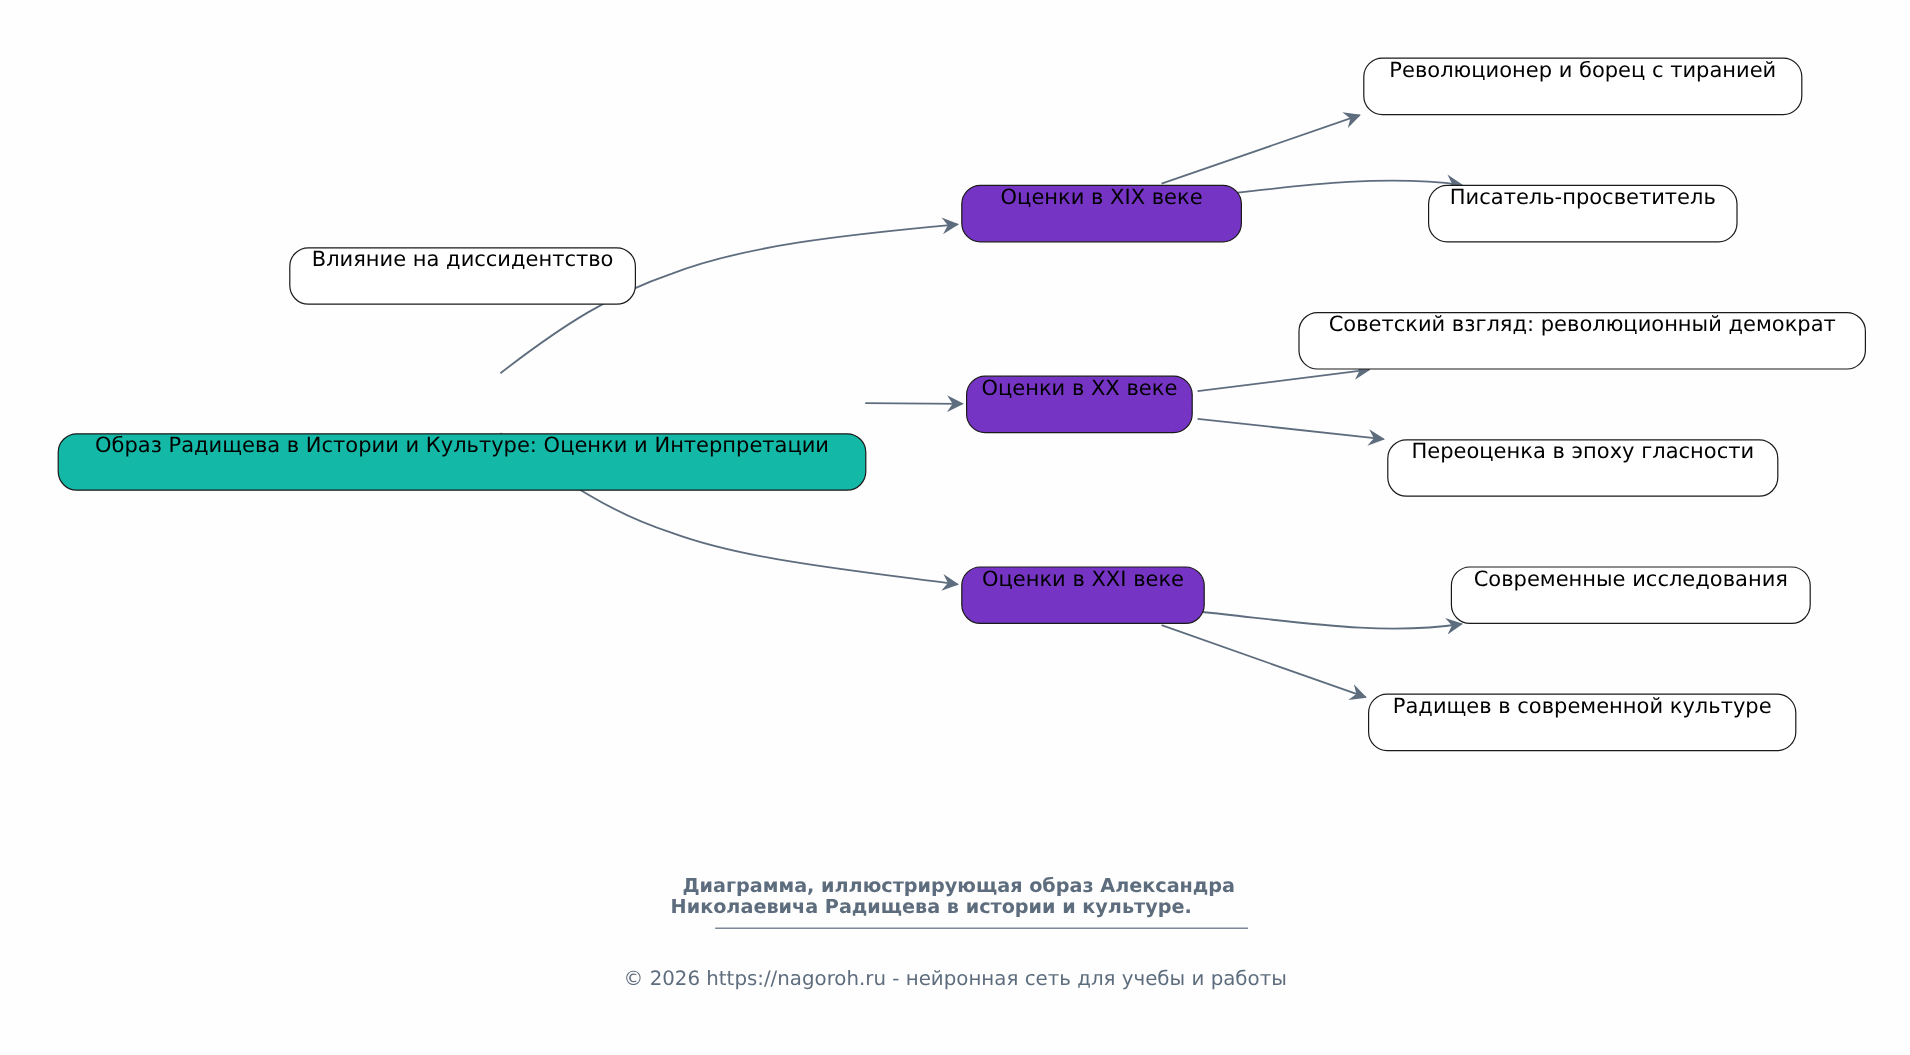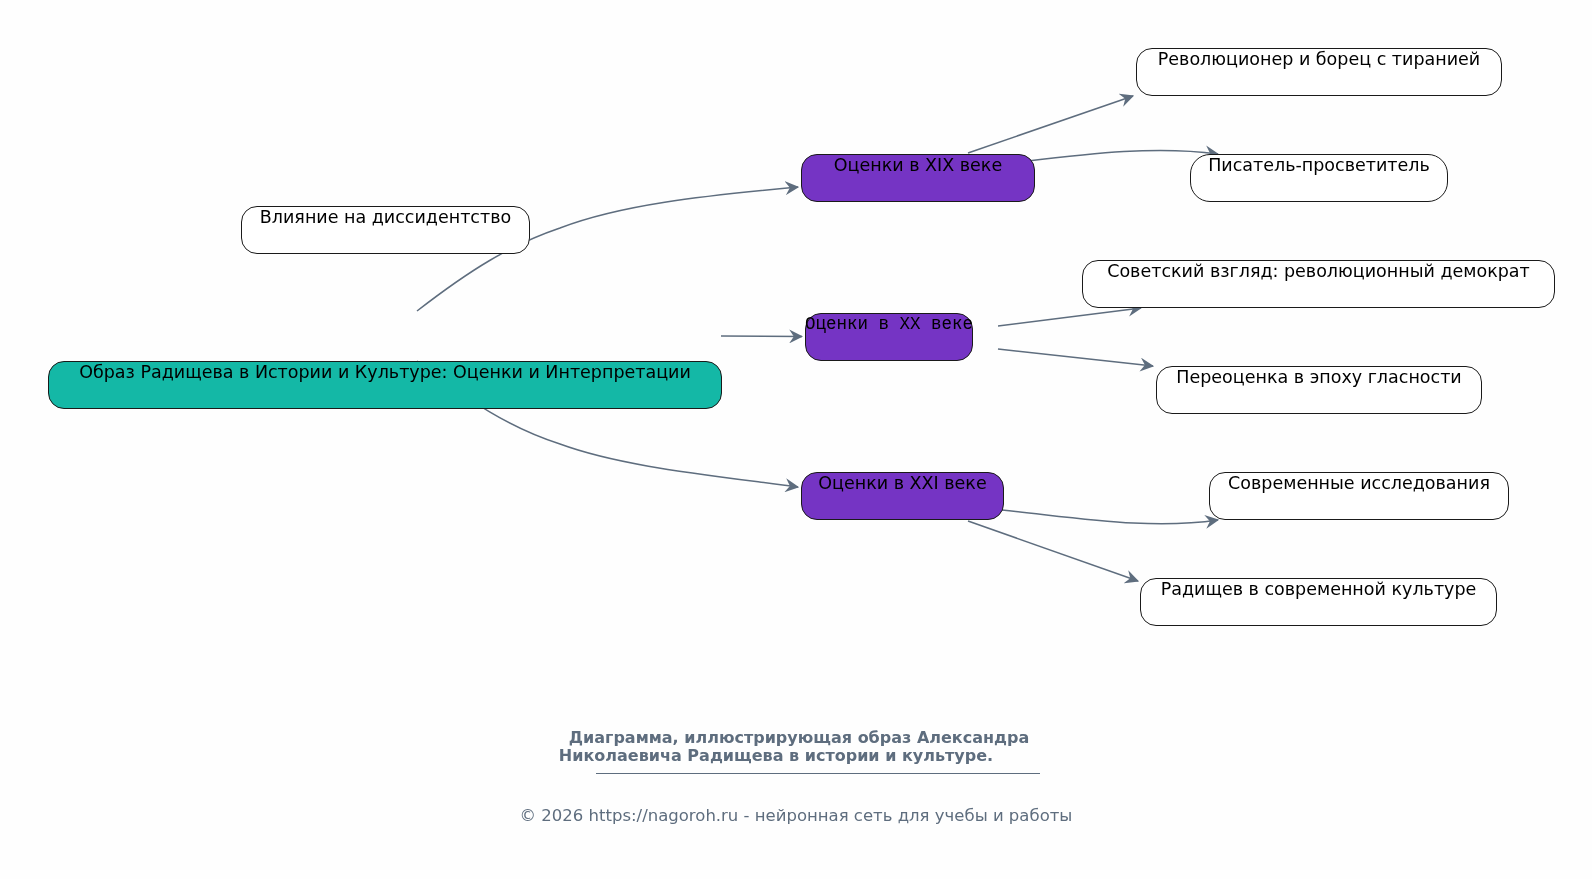--- a/index.html
+++ b/index.html
@@ -53,33 +53,33 @@
 </div>
 
 <div class="node leaf" style="left:241px; top:206px; width:289px;">
   <span>Влияние на диссидентство</span>
 </div>
 
 <div class="node cat" style="left:801px; top:154px; width:234px;">
   <span>Оценки в XIX веке</span>
 </div>
 
-<div class="node cat" style="left:805px; top:313px; width:168px;font-family:Liberation Mono, monospace;">
+<div class="node cat" style="left:805px; top:313px; width:189px;">
   <span>Оценки в XX веке</span>
 </div>
 
 <div class="node cat" style="left:801px; top:472px; width:203px;">
   <span>Оценки в XXI веке</span>
 </div>
 
 <div class="node leaf" style="left:1136px; top:48px; width:366px;">
   <span>Революционер и борец с тиранией</span>
 </div>
 
-<div class="node leaf" style="left:1190px; top:154px; width:258px;border-radius:20px;">
+<div class="node leaf" style="left:1190px; top:154px; width:258px;">
   <span>Писатель-просветитель</span>
 </div>
 
 <div class="node leaf" style="left:1082px; top:260px; width:473px;">
   <span>Советский взгляд: революционный демократ</span>
 </div>
 
 <div class="node leaf" style="left:1156px; top:366px; width:326px;">
   <span>Переоценка в эпоху гласности</span>
 </div>

